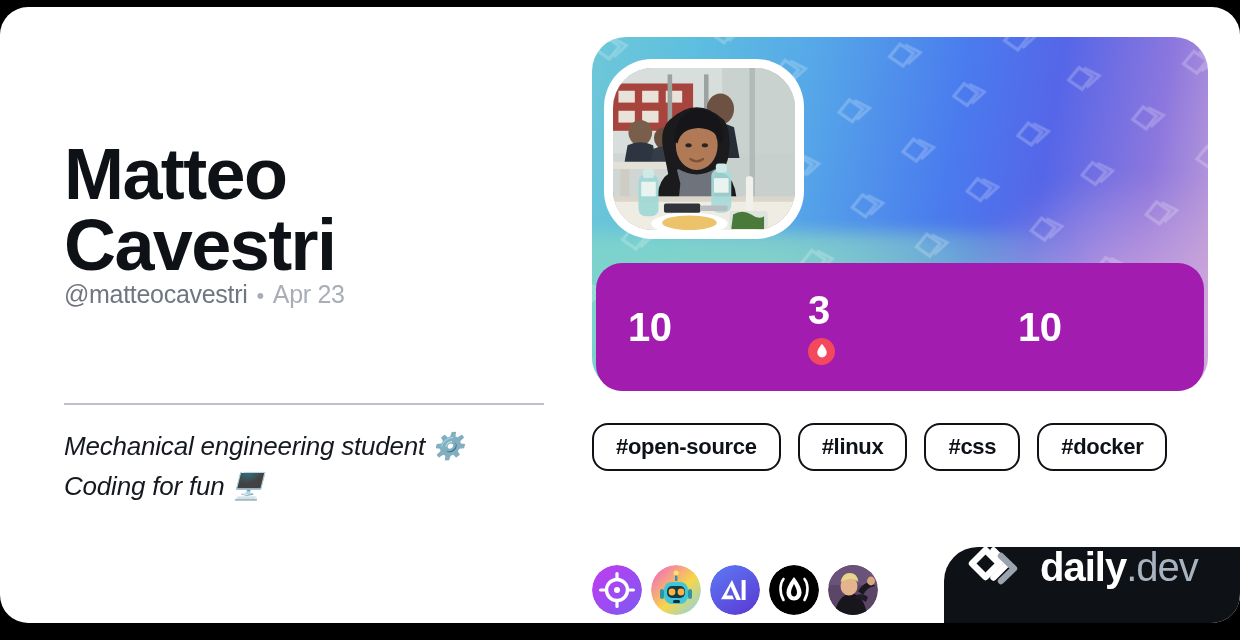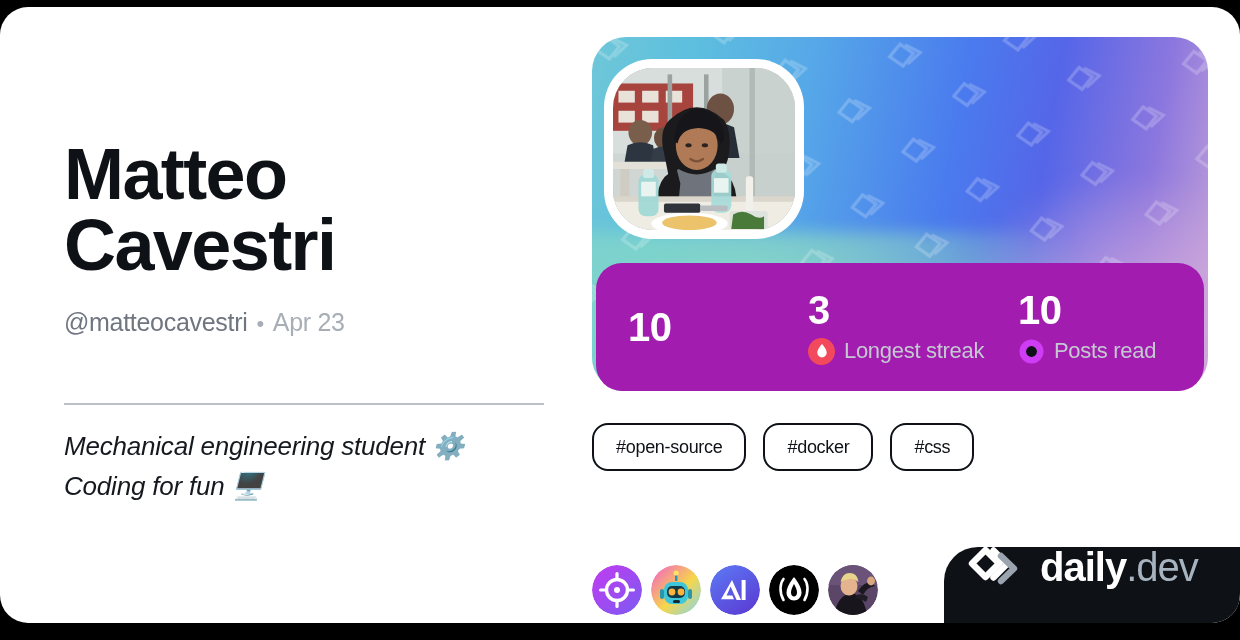--- a/index.html
+++ b/index.html
@@ -37,21 +37,20 @@
   .display-name {
     font-size: 72px;
     line-height: 0.98;
     font-weight: bold;
     color: #0E1217;
     letter-spacing: -1.6px;
     margin: 0;
     white-space: pre-line;
   }
   .handle-row {
-    margin-top: 28px;
     font-size: 25px;
     color: #8B9199;
     letter-spacing: -0.3px;
     display: flex;
     align-items: baseline;
     gap: 9px;
   }
   .handle {
     color: #6F7680;
   }
@@ -212,22 +211,22 @@
     flex-wrap: wrap;
     gap: 17px 17px;
   }
   .tag {
     border: 2px solid #0E1217;
     border-radius: 16px;
     height: 48px;
     padding: 0 22px;
     display: flex;
     align-items: center;
-    font-size: 18px;
-    font-weight: normal;
+    font-size: 22px;
+    font-weight: bold;
     color: #0E1217;
     letter-spacing: -0.3px;
     background: #fff;
     box-sizing: border-box;
   }
 
   
   .sources {
     position: absolute;
     left: 592px;
@@ -370,43 +369,34 @@
     </div>
 
     <div class="stat">
       <div class="stat-value">3</div>
       <div class="stat-label-row">
         <span class="stat-icon" style="background:#F2495C">
           <svg width="14" height="16" viewBox="0 0 24 26" aria-hidden="true">
             <path d="M12 1 C12 1 4 9.5 4 15.5 C4 20.2 7.6 24 12 24 C16.4 24 20 20.2 20 15.5 C20 9.5 12 1 12 1 Z" fill="#ffffff"></path>
           </svg>
         </span>
-        <span class="stat-label">Longest streak</span>
       </div>
     </div>
 
     <div class="stat">
       <div class="stat-value">10</div>
-      <div class="stat-label-row">
-        <span class="stat-icon">
-          <svg width="27" height="27" viewBox="0 0 27 27" aria-hidden="true">
-            <circle cx="13.5" cy="13.5" r="12" fill="#CE3DF3"></circle>
-            <circle cx="13.5" cy="13.5" r="5.4" fill="#0E1217"></circle>
-          </svg>
-        </span>
-        <span class="stat-label">Posts read</span>
-      </div>
     </div>
 
   </div>
 
   <div class="tags">
     <div class="tag">#open-source</div>
+    <div class="tag">#linux</div>
+    <div class="tag">#css</div>
     <div class="tag">#docker</div>
-    <div class="tag">#css</div>
   </div>
 
   <div class="sources">
 
     <div class="source">
       <svg width="50" height="50" viewBox="0 0 50 50">
         <defs>
           <linearGradient id="gsrc1" x1="0" y1="0" x2="1" y2="1">
             <stop offset="0%" stop-color="#C23BF0"></stop>
             <stop offset="100%" stop-color="#7B5BF2"></stop>

